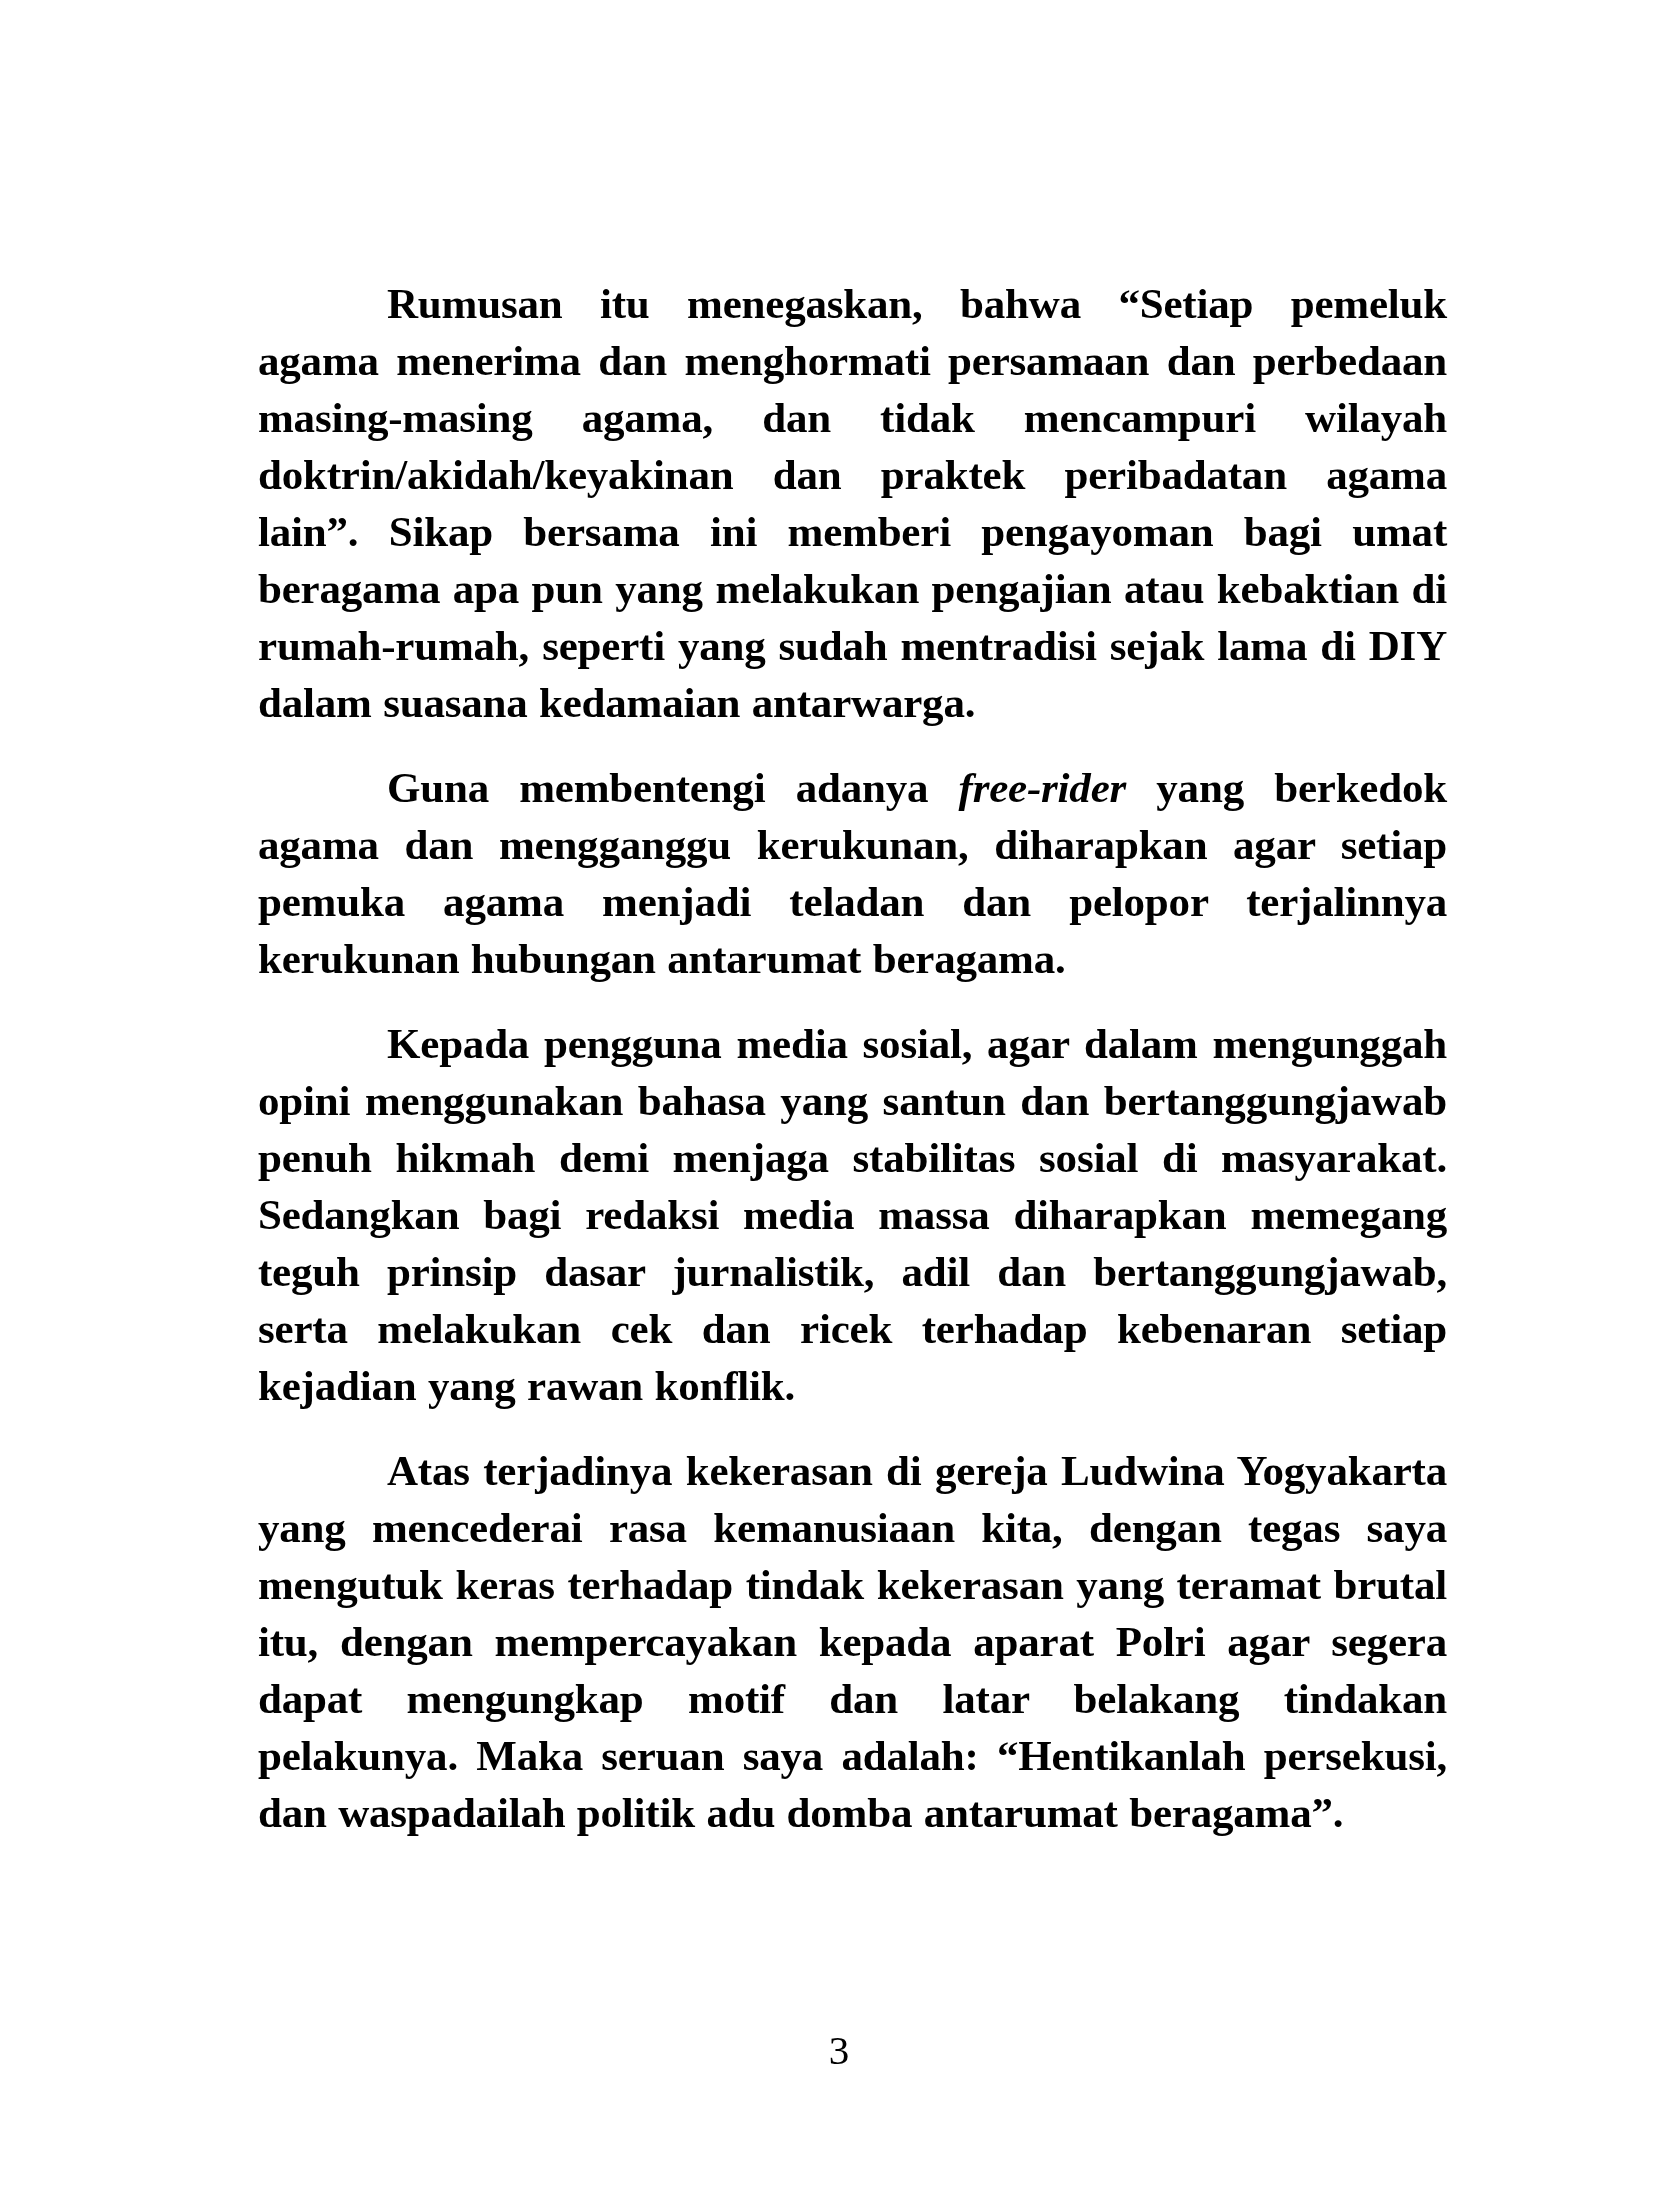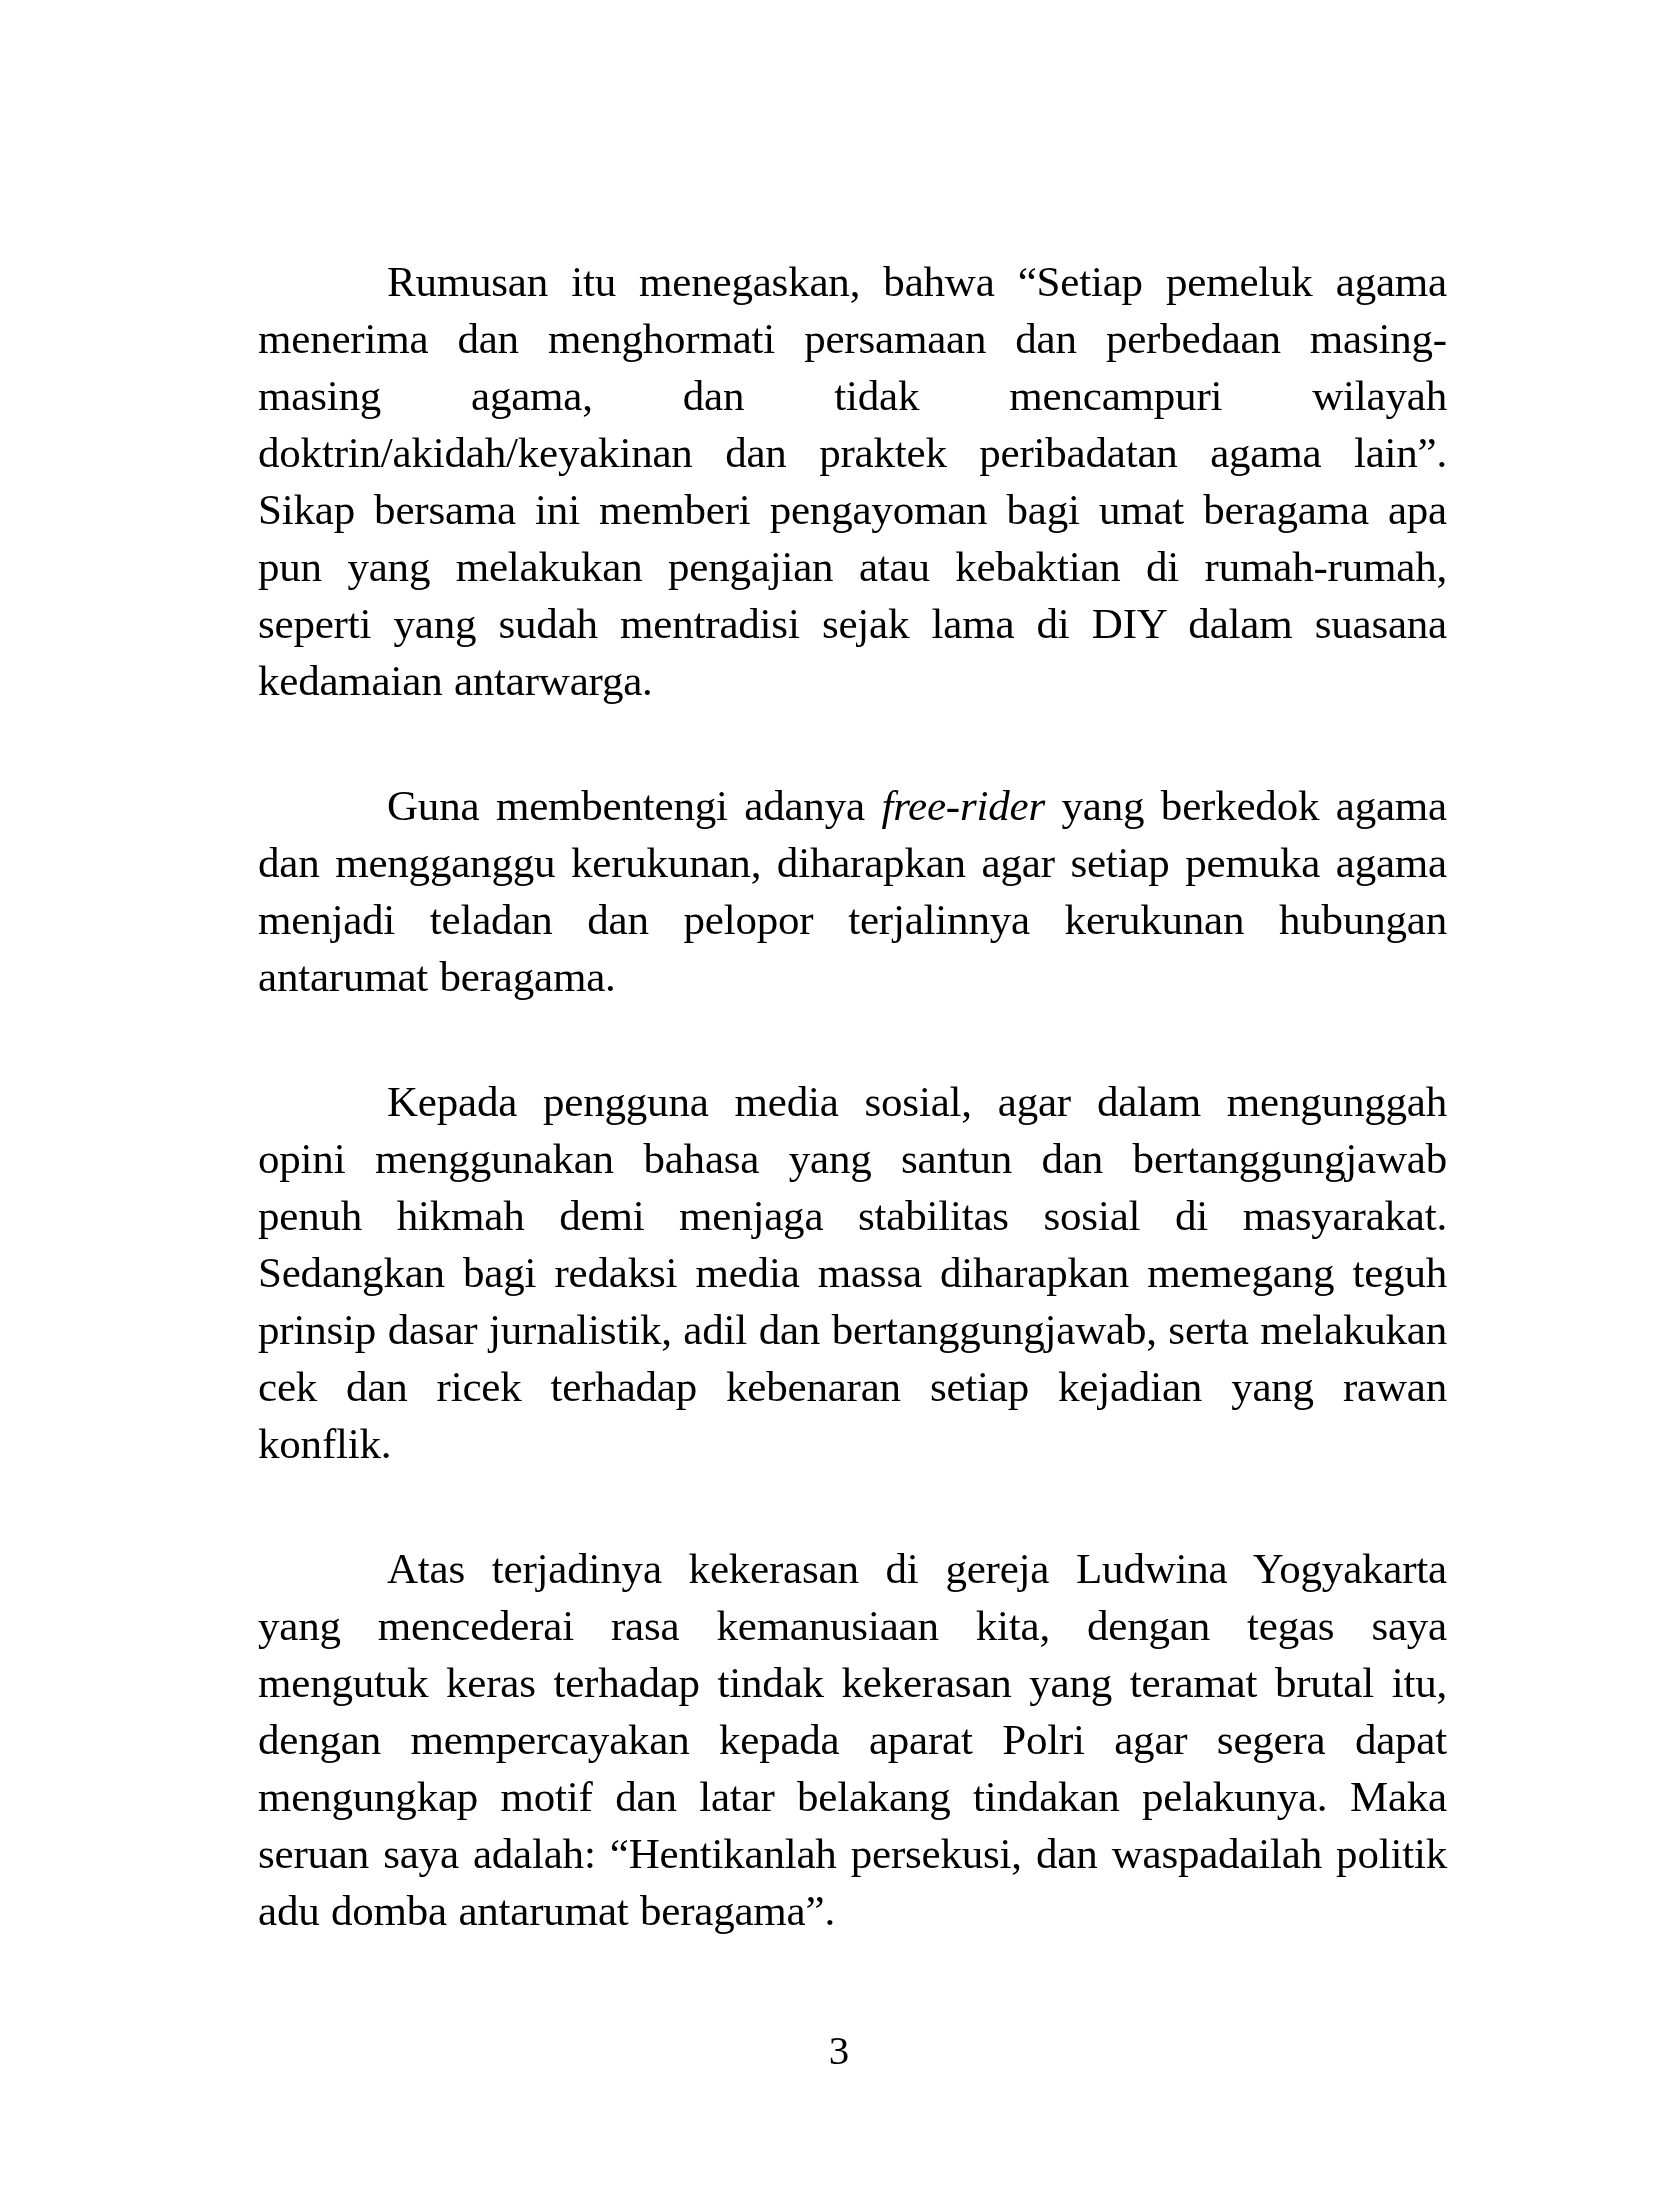--- a/index.html
+++ b/index.html
@@ -11,34 +11,35 @@
       width: 1678px;
       height: 2194px;
       position: relative;
       overflow: hidden;
       font-family: "Liberation Serif", "DejaVu Serif", serif;
       color: #000000;
     }
     .page {
       position: absolute;
       left: 258px;
-      top: 253px;
+      top: 275px;
       width: 1189px;
+      font-weight: bold;
     }
     .para {
       margin: 0;
       font-size: 43px;
       line-height: 57px;
       text-align: justify;
       text-indent: 129px;
       letter-spacing: -0.2px;
       word-spacing: 0.9px;
     }
     .para + .para {
-      margin-top: 68px;
+      margin-top: 28px;
     }
     .para em {
       font-style: italic;
     }
     .page-number {
       position: absolute;
       left: 0;
       width: 1678px;
       top: 2024px;
       text-align: center;

